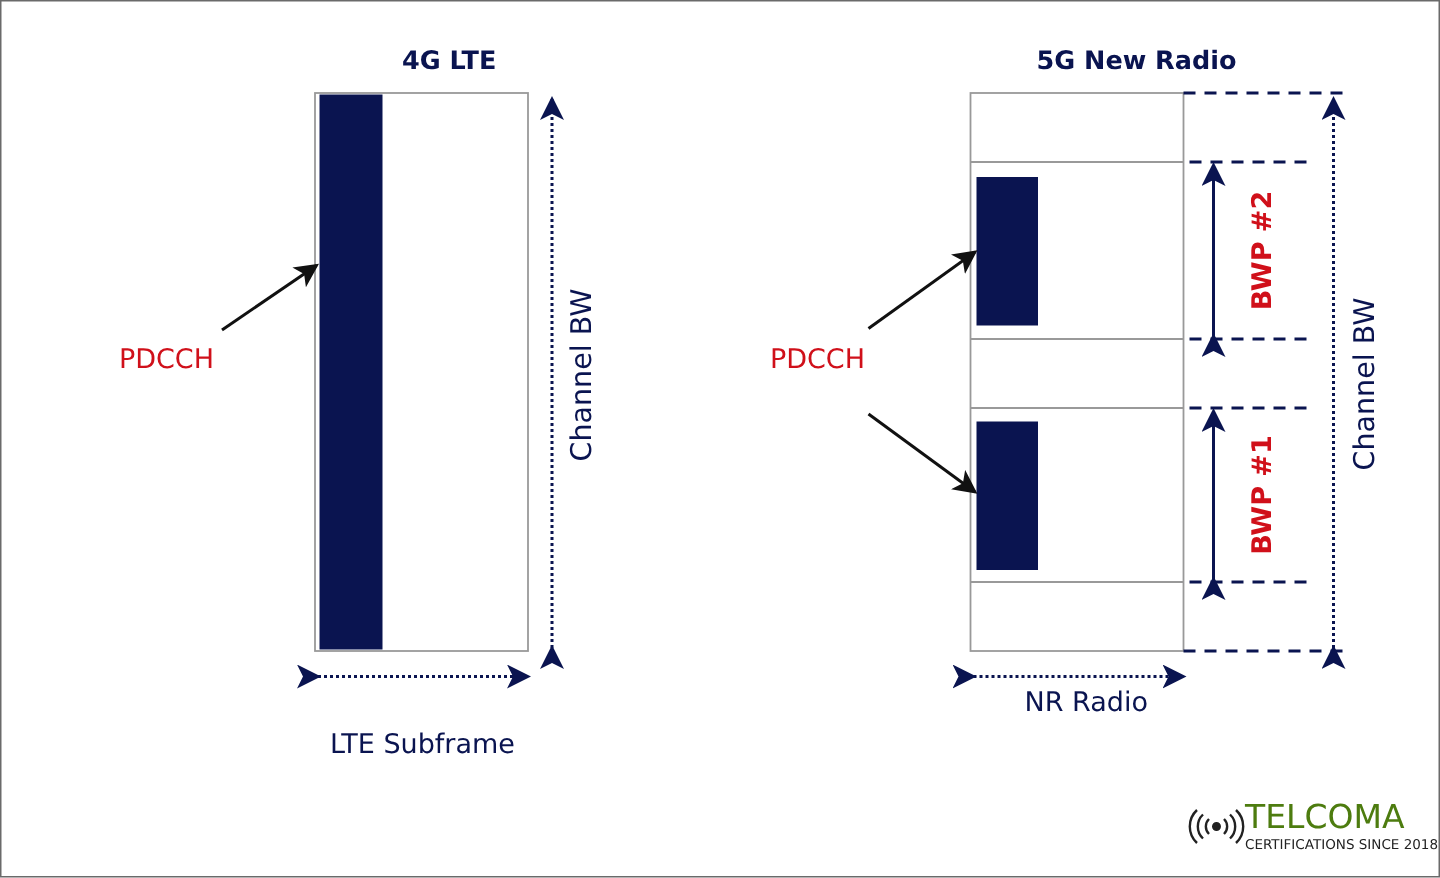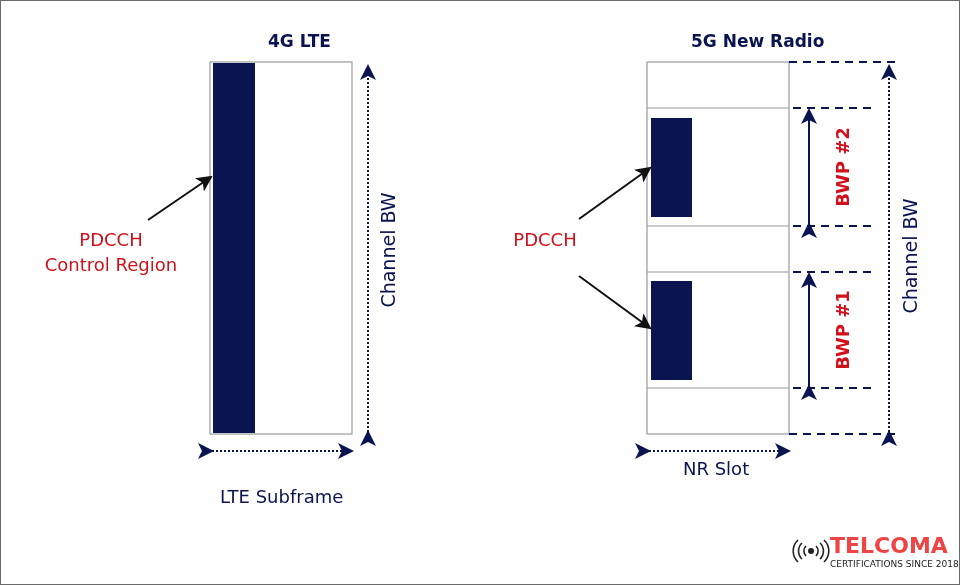--- a/index.html
+++ b/index.html
@@ -66,30 +66,29 @@
     <path d="M802,543 a11,11 0 0 0 0,16"></path>
       <path d="M820,543 a11,11 0 0 1 0,16"></path>
     <path d="M798,540 a15,15 0 0 0 0,22"></path>
       <path d="M824,540 a15,15 0 0 1 0,22"></path>
   </g>
 </svg>
 
 <div class="lbl title" style="left:252px;top:31px;">4G LTE</div>
 <div class="lbl red" style="left:36px;top:227px;width:150px;text-align:center;font-size:18px;line-height:25px;">
   <div>PDCCH</div>
-  <div>Control Region</div>
 </div>
 <div class="lbl navy" style="left:388px;top:250px;font-size:19px;transform:translate(-50%,-50%) rotate(-90deg);transform-origin:center;margin-left:0;">Channel BW</div>
 <div class="lbl navy" style="left:220px;top:458px;font-size:18px;margin-top:28px;">LTE Subframe</div>
 
 <div class="lbl title" style="left:675px;top:31px;">5G New Radio</div>
 <div class="lbl red" style="left:490px;top:227px;width:110px;text-align:center;font-size:18px;line-height:25px;">
   <div>PDCCH</div>
 </div>
 <div class="lbl red" style="left:842px;top:167px;font-size:18px;font-weight:600;transform:translate(-50%,-50%) rotate(-90deg);">BWP #2</div>
 <div class="lbl red" style="left:842px;top:330px;font-size:18px;font-weight:600;transform:translate(-50%,-50%) rotate(-90deg);">BWP #1</div>
 <div class="lbl navy" style="left:910px;top:256px;font-size:19px;transform:translate(-50%,-50%) rotate(-90deg);">Channel BW</div>
-<div class="lbl navy" style="left:683px;top:458px;font-size:18px;">NR Slot</div>
+<div class="lbl navy" style="left:683px;top:458px;font-size:18px;">NR Radio</div>
 
 <div class="logo">
-  <div style="position:absolute;left:40px;top:-2px;font-size:22px;font-weight:bold;color:#ef4444;letter-spacing:0px;">TELCOMA</div>
+  <div style="position:absolute;left:40px;top:-2px;font-size:22px;font-weight:normal;color:#4d7c0f;letter-spacing:0px;">TELCOMA</div>
   <div style="position:absolute;left:40px;top:24px;font-size:9px;color:#222;white-space:nowrap;">CERTIFICATIONS SINCE 2018</div>
 </div>
 
 </body></html>

